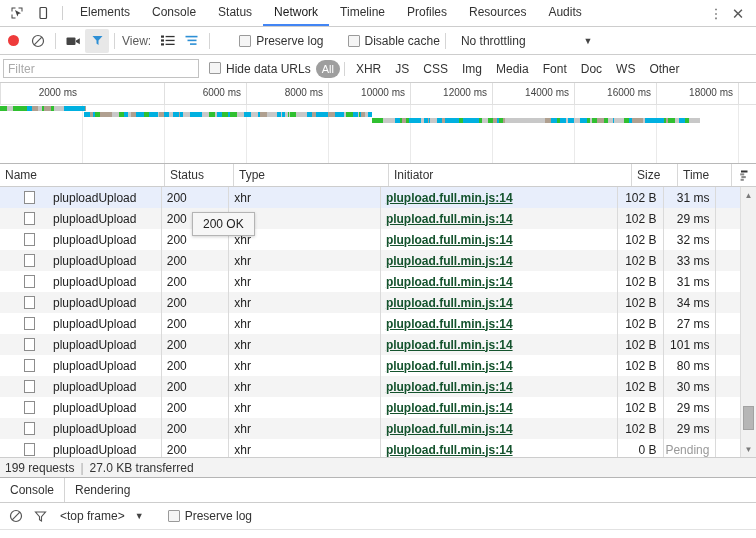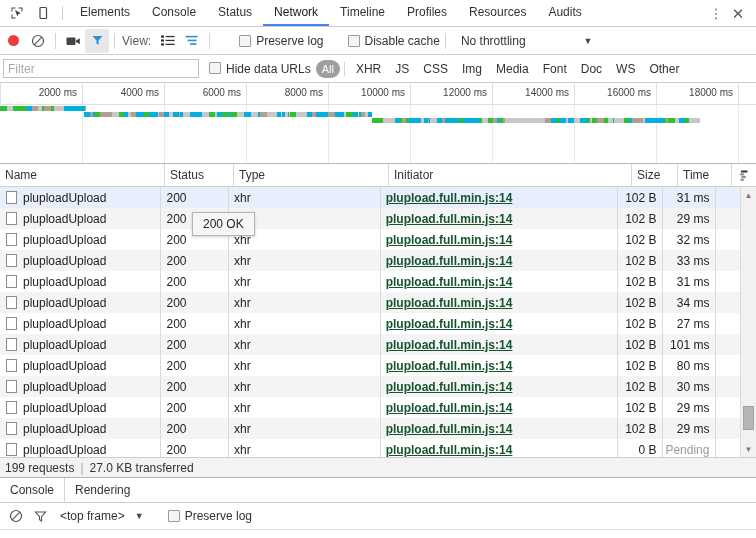--- a/index.html
+++ b/index.html
@@ -202,21 +202,21 @@
   .row.sel { background: #e8eefb; }
   .cell {
     height: 100%;
     display: flex; align-items: center;
     padding-left: 5px;
     border-right: 1px solid #dadada;
     overflow: hidden; white-space: nowrap;
   }
   .cell.num { justify-content: flex-end; padding-right: 6px; padding-left: 0; }
   .cell.wf { border-right: none; }
-  .c-name { display: flex; align-items: center; gap: 6px; padding-left: 6px; }
+  .c-name { display: flex; align-items: center; gap: 18px; padding-left: 24px; }
   .sqicon {
     width: 11px; height: 13px;
     border: 1px solid #8c8c8c;
     background: #fff;
     flex: none;
   }
   .initiator-link {
     color: #14532d; text-decoration: underline; cursor: pointer; font-weight: bold;
   }
   .pending { color: #999; }
@@ -424,23 +424,20 @@
     <span class="tf">Doc</span>
     <span class="tf">WS</span>
     <span class="tf">Other</span>
   </div>
 </div>
 
 <div class="overview">
   <div class="ruler">
     <div class="tick" style="left:0px;width:82px">
         <span>2000 ms</span>
-      </div>
-    <div class="tick" style="left:82px;width:82px">
-        <span>4000 ms</span>
       </div>
     <div class="tick" style="left:164px;width:82px">
         <span>6000 ms</span>
       </div>
     <div class="tick" style="left:246px;width:82px">
         <span>8000 ms</span>
       </div>
     <div class="tick" style="left:328px;width:82px">
         <span>10000 ms</span>
       </div>

